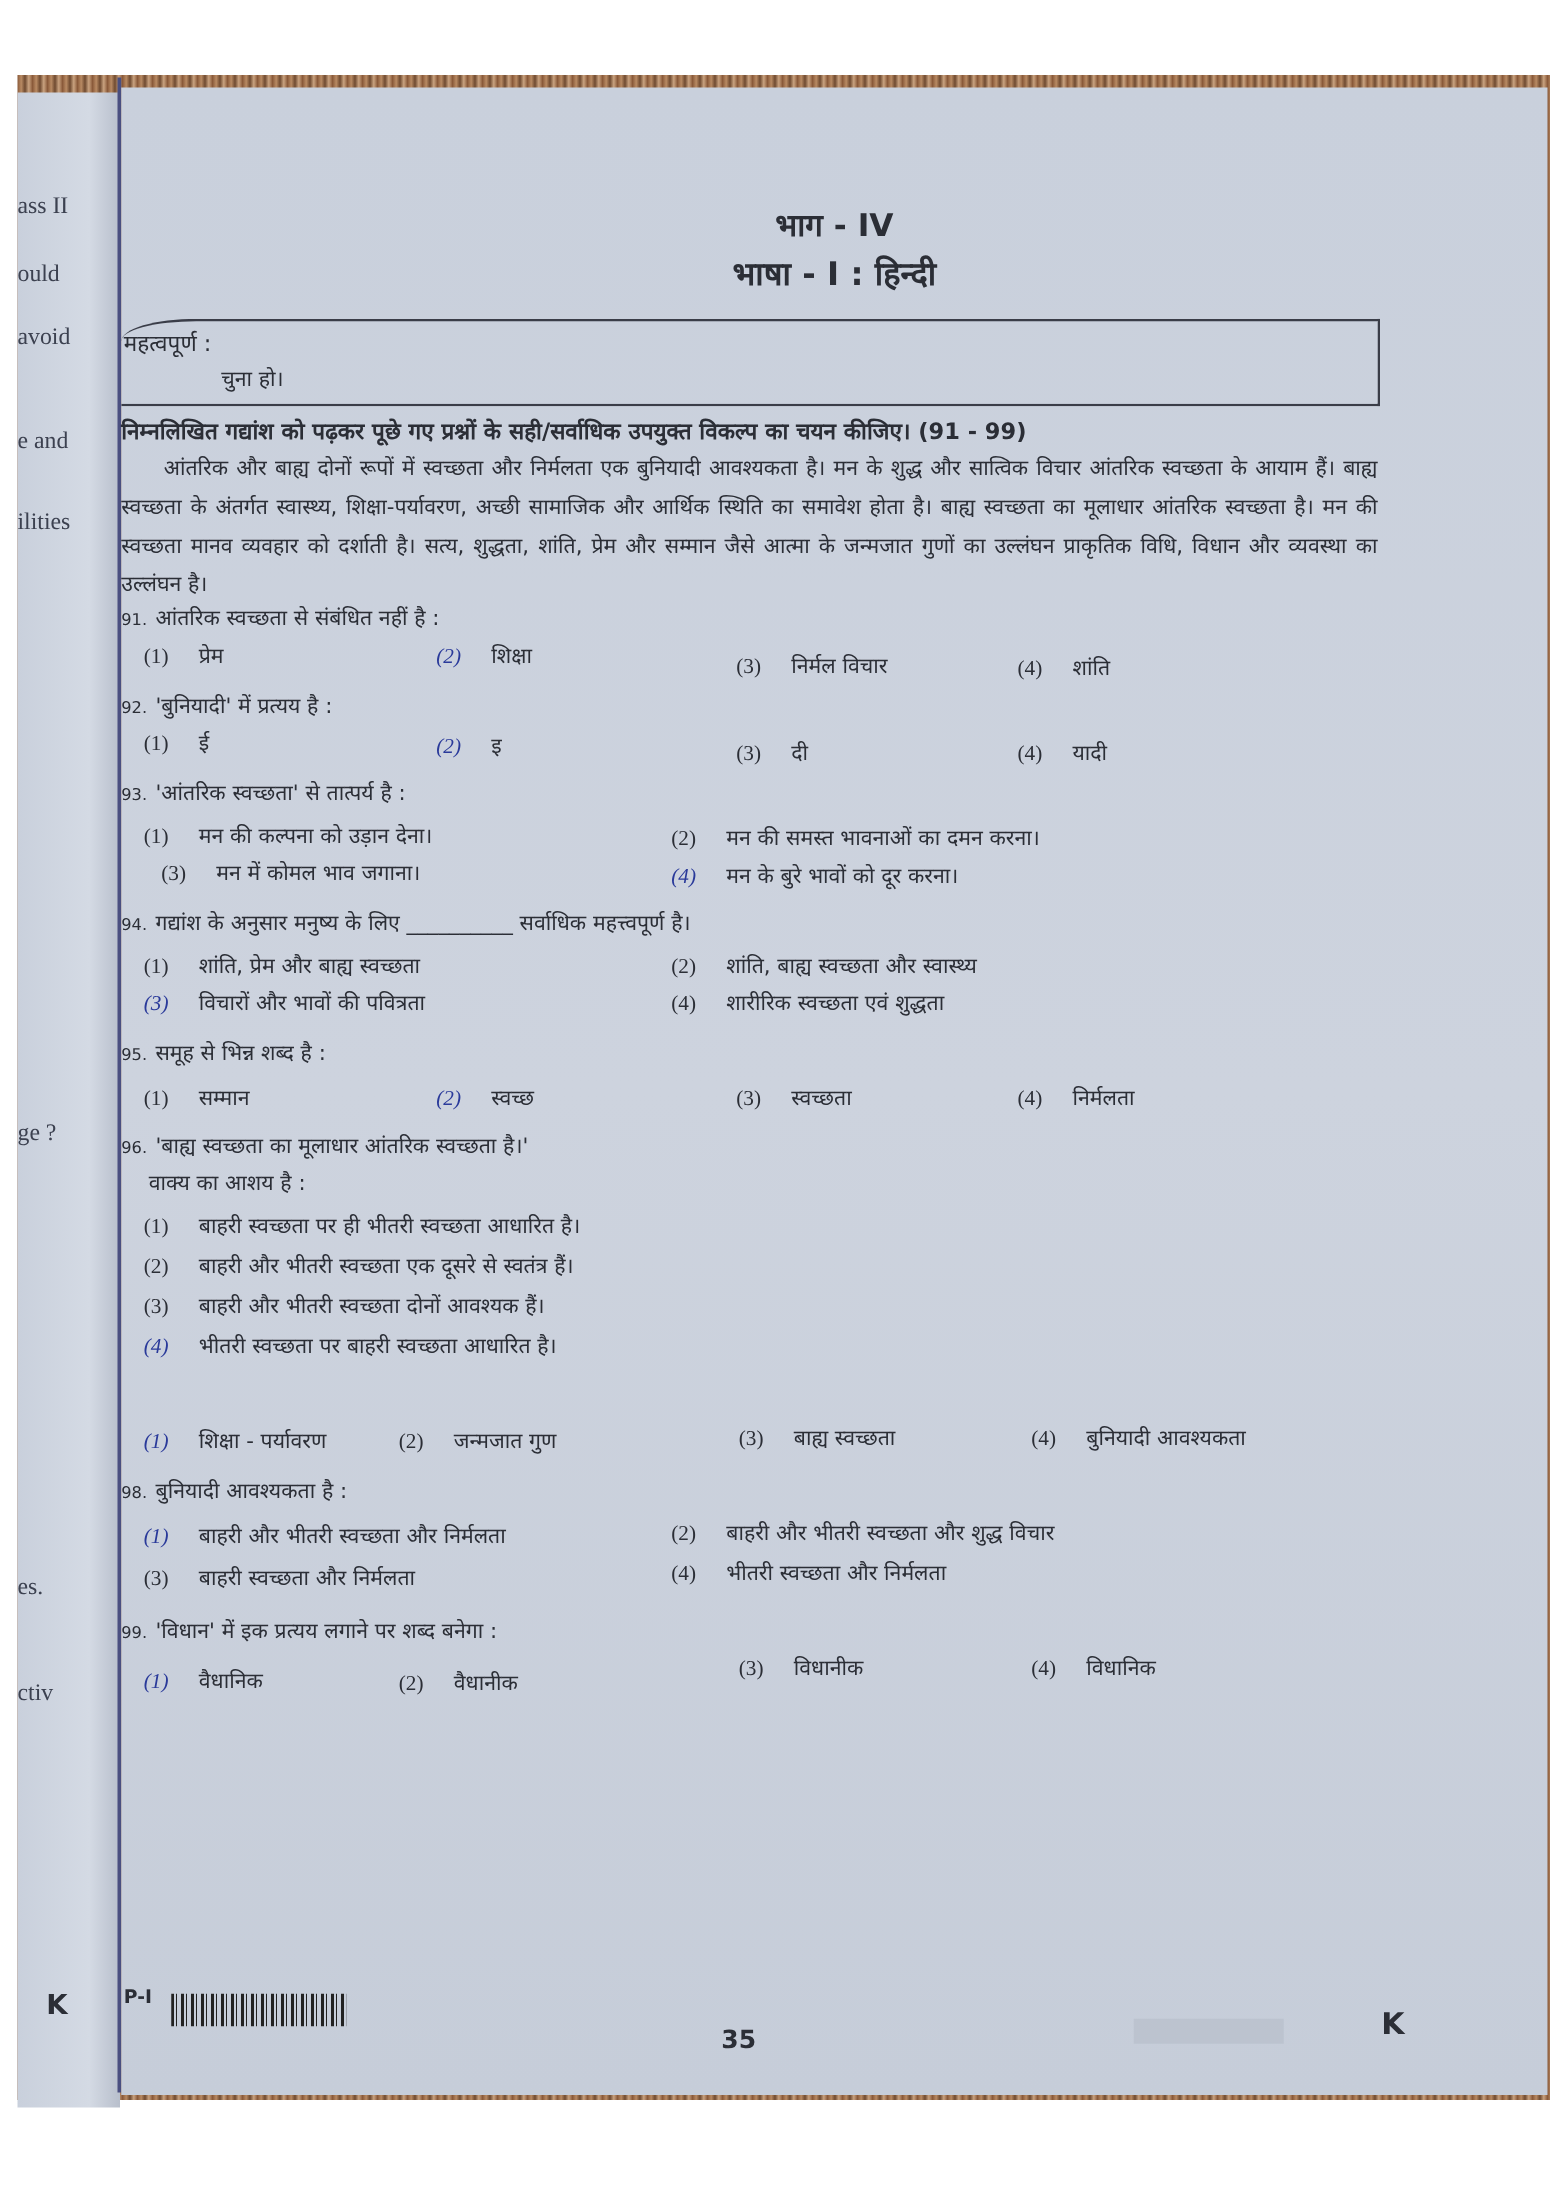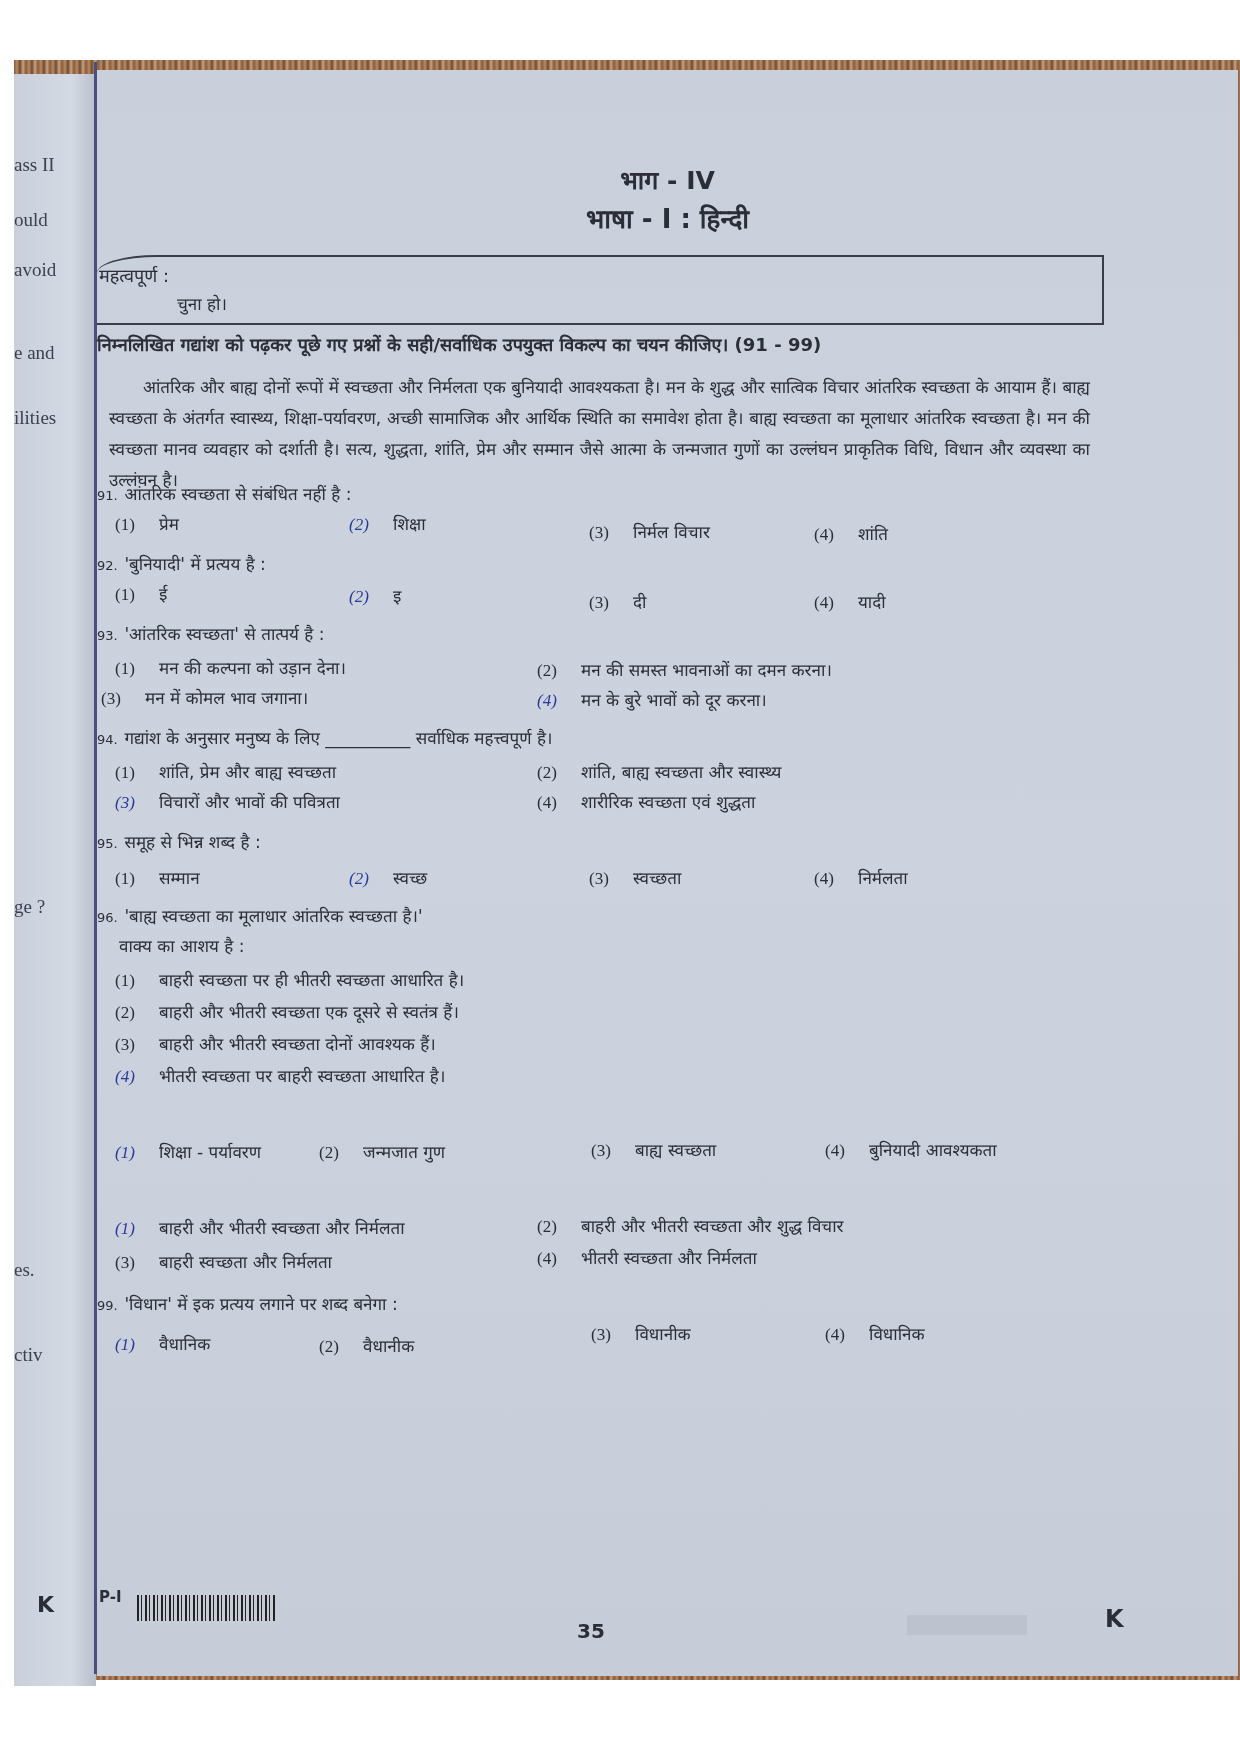--- a/index.html
+++ b/index.html
@@ -41,21 +41,21 @@
     border:2px solid #3a3d48; border-left:none;
     border-top-left-radius:60px 18px;
     font-size:17px; line-height:30px; padding:0 10px 0 0;
   }
   .notice .label { position:absolute; left:2px; top:4px; font-size:18px; }
   .notice .line1 { position:absolute; left:92px; top:2px; }
   .notice .line2 { position:absolute; left:80px; top:32px; }
   .notice b { font-weight:bold; }
   .instr { position:absolute; left:0; top:262px; font-size:18px; font-weight:bold; width:1000px; }
   .passage { position:absolute; left:0; top:290px; width:1005px; font-size:17px; line-height:31px; text-align:justify; }
-  .passage p { margin:12px; text-indent:34px; }
+  .passage p { margin:0; text-indent:34px; }
   .q { position:absolute; left:0; font-size:17px; width:1010px; }
   .q .num { display:inline-block; width:22px; font-size:13px; }
   .opt { position:absolute; font-size:17px; white-space:nowrap; }
   .opt .on { display:inline-block; width:44px; font-family:"Liberation Serif", serif; }
   .tick { color:#2a3a9a; font-style:italic; }
   .footer-code { position:absolute; left:2px; top:1518px; font-weight:bold; font-size:15px; }
   .footer-k-left { position:absolute; left:-60px; top:1522px; font-weight:bold; font-size:22px; }
   .barcode {
     position:absolute; left:10px; top:1525px; width:140px; height:26px;
     background:repeating-linear-gradient(90deg,#222 0 2px,transparent 2px 4px,#222 4px 5px,transparent 5px 8px);
@@ -103,21 +103,21 @@
 
   <div class="q" style="top:482px"><span class="num">92.</span> <span>'बुनियादी' में प्रत्यय है :</span></div>
   <div class="opt" style="left:18px;top:512px"><span class="on">(1)</span><span>ई</span></div>
   <div class="opt" style="left:252px;top:514px"><span class="on tick">(2)</span><span>इ</span></div>
   <div class="opt" style="left:492px;top:520px"><span class="on">(3)</span><span>दी</span></div>
   <div class="opt" style="left:717px;top:520px"><span class="on">(4)</span><span>यादी</span></div>
 
   <div class="q" style="top:552px"><span class="num">93.</span> <span>'आंतरिक स्वच्छता' से तात्पर्य है :</span></div>
   <div class="opt" style="left:18px;top:586px"><span class="on">(1)</span><span>मन की कल्पना को उड़ान देना।</span></div>
   <div class="opt" style="left:440px;top:588px"><span class="on">(2)</span><span>मन की समस्त भावनाओं का दमन करना।</span></div>
-  <div class="opt" style="left:4px;top:616px"><span class="on">(3)</span><span>मन में कोमल भाव जगाना।</span></div>
+  <div class="opt" style="left:32px;top:616px"><span class="on">(3)</span><span>मन में कोमल भाव जगाना।</span></div>
   <div class="opt" style="left:440px;top:618px"><span class="on tick">(4)</span><span>मन के बुरे भावों को दूर करना।</span></div>
 
   <div class="q" style="top:656px"><span class="num">94.</span> <span>गद्यांश के अनुसार मनुष्य के लिए __________ सर्वाधिक महत्त्वपूर्ण है।</span></div>
   <div class="opt" style="left:18px;top:690px"><span class="on">(1)</span><span>शांति, प्रेम और बाह्य स्वच्छता</span></div>
   <div class="opt" style="left:440px;top:690px"><span class="on">(2)</span><span>शांति, बाह्य स्वच्छता और स्वास्थ्य</span></div>
   <div class="opt" style="left:18px;top:720px"><span class="on tick">(3)</span><span>विचारों और भावों की पवित्रता</span></div>
   <div class="opt" style="left:440px;top:720px"><span class="on">(4)</span><span>शारीरिक स्वच्छता एवं शुद्धता</span></div>
 
   <div class="q" style="top:760px"><span class="num">95.</span> <span>समूह से भिन्न शब्द है :</span></div>
   <div class="opt" style="left:18px;top:796px"><span class="on">(1)</span><span>सम्मान</span></div>
@@ -130,20 +130,21 @@
   <div class="opt" style="left:18px;top:898px"><span class="on">(1)</span><span>बाहरी स्वच्छता पर ही भीतरी स्वच्छता आधारित है।</span></div>
   <div class="opt" style="left:18px;top:930px"><span class="on">(2)</span><span>बाहरी और भीतरी स्वच्छता एक दूसरे से स्वतंत्र हैं।</span></div>
   <div class="opt" style="left:18px;top:962px"><span class="on">(3)</span><span>बाहरी और भीतरी स्वच्छता दोनों आवश्यक हैं।</span></div>
   <div class="opt" style="left:18px;top:994px"><span class="on tick">(4)</span><span>भीतरी स्वच्छता पर बाहरी स्वच्छता आधारित है।</span></div>
 
   <div class="opt" style="left:18px;top:1070px"><span class="on tick">(1)</span><span>शिक्षा - पर्यावरण</span></div>
   <div class="opt" style="left:222px;top:1070px"><span class="on">(2)</span><span>जन्मजात गुण</span></div>
   <div class="opt" style="left:494px;top:1068px"><span class="on">(3)</span><span>बाह्य स्वच्छता</span></div>
   <div class="opt" style="left:728px;top:1068px"><span class="on">(4)</span><span>बुनियादी आवश्यकता</span></div>
 
+  <div class="q" style="top:1110px"><span class="num">98.</span> <span>बुनियादी आवश्यकता है :</span></div>
   <div class="opt" style="left:18px;top:1146px"><span class="on tick">(1)</span><span>बाहरी और भीतरी स्वच्छता और निर्मलता</span></div>
   <div class="opt" style="left:440px;top:1144px"><span class="on">(2)</span><span>बाहरी और भीतरी स्वच्छता और शुद्ध विचार</span></div>
   <div class="opt" style="left:18px;top:1180px"><span class="on">(3)</span><span>बाहरी स्वच्छता और निर्मलता</span></div>
   <div class="opt" style="left:440px;top:1176px"><span class="on">(4)</span><span>भीतरी स्वच्छता और निर्मलता</span></div>
 
   <div class="q" style="top:1222px"><span class="num">99.</span> <span>'विधान' में इक प्रत्यय लगाने पर शब्द बनेगा :</span></div>
   <div class="opt" style="left:18px;top:1262px"><span class="on tick">(1)</span><span>वैधानिक</span></div>
   <div class="opt" style="left:222px;top:1264px"><span class="on">(2)</span><span>वैधानीक</span></div>
   <div class="opt" style="left:494px;top:1252px"><span class="on">(3)</span><span>विधानीक</span></div>
   <div class="opt" style="left:728px;top:1252px"><span class="on">(4)</span><span>विधानिक</span></div>

